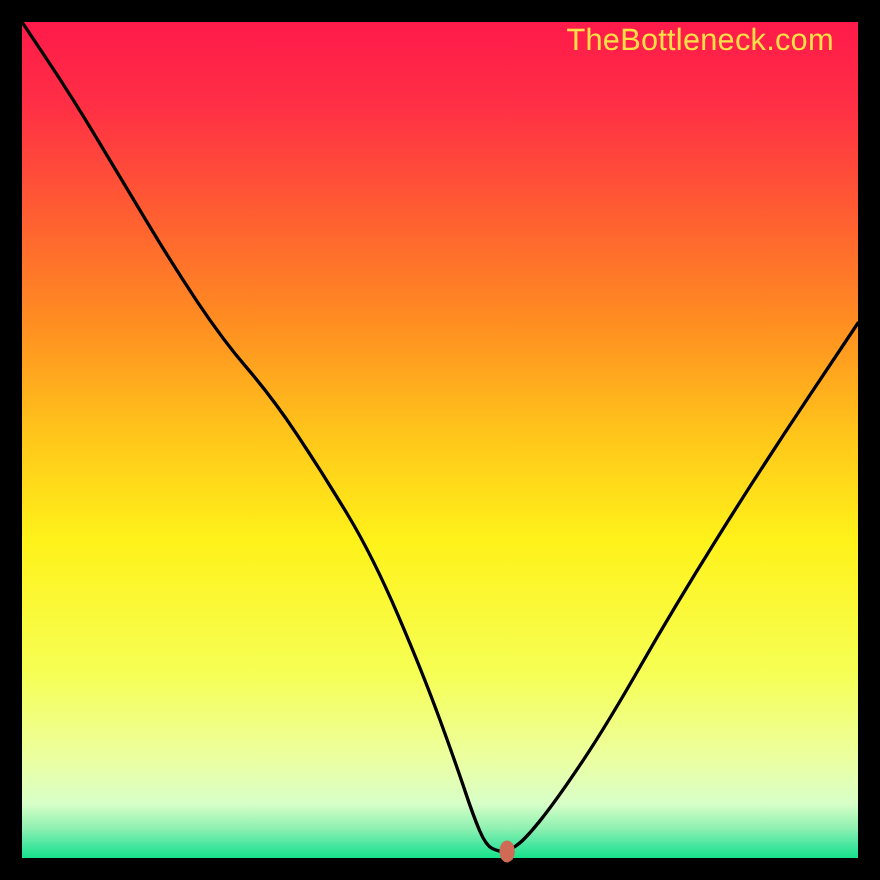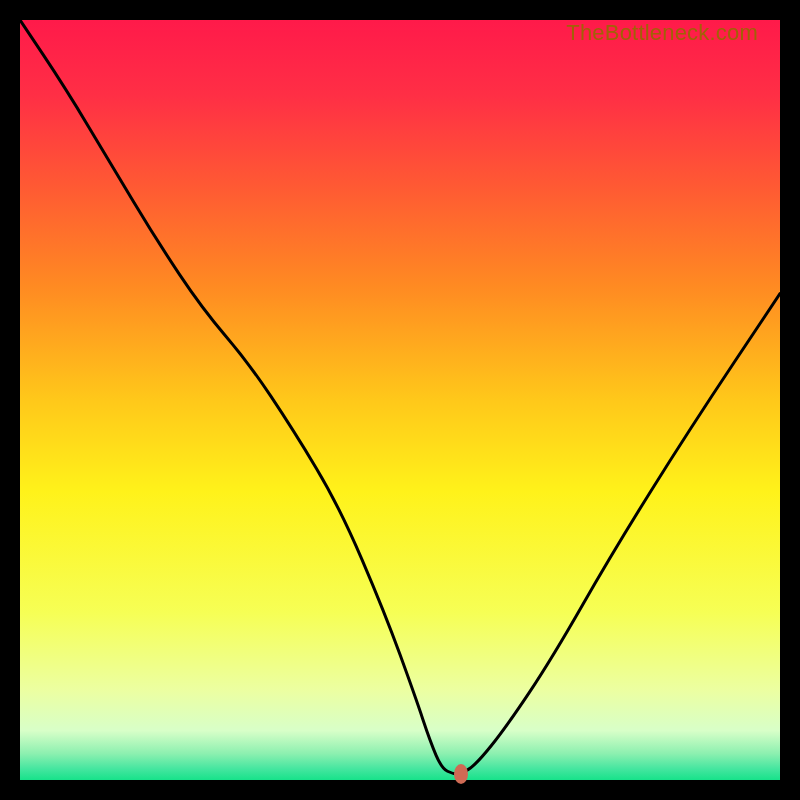--- a/index.html
+++ b/index.html
@@ -23,22 +23,22 @@
     position: absolute;
     left: 0;
     top: 0;
     width: 760px;
     height: 760px;
   }
   .watermark {
     position: absolute;
     top: 0px;
     right: 22px;
-    color: #a16207;
-    font-size: 22px;
+    color: #fde047;
+    font-size: 28px;
     font-weight: 500;
     letter-spacing: 0.2px;
     user-select: none;
   }
   .marker {
     position: absolute;
     width: 14px;
     height: 20px;
     border-radius: 7px / 10px;
     background: #cf6a54;

